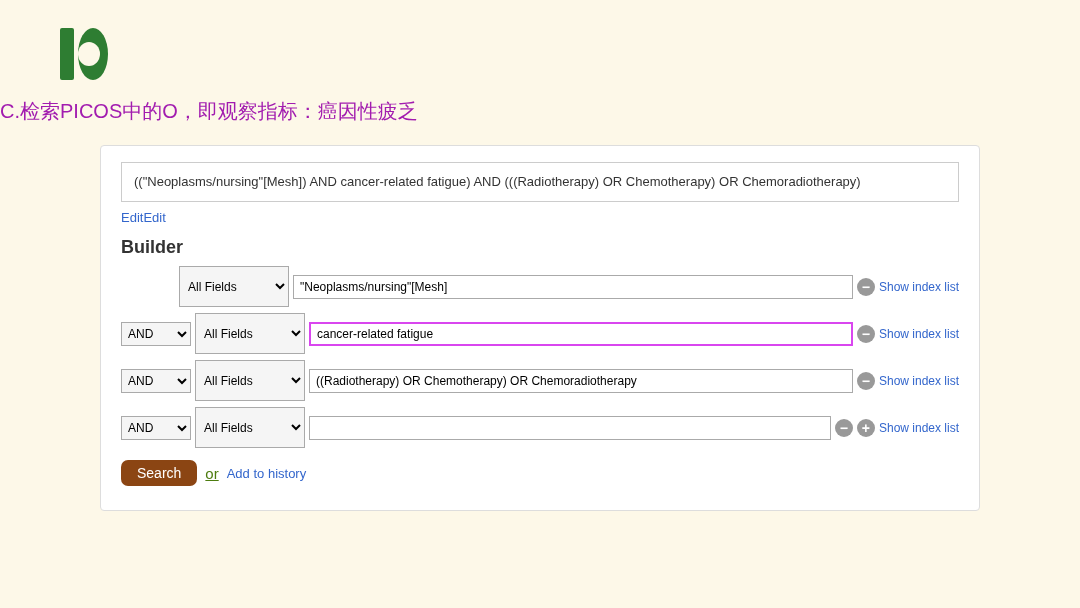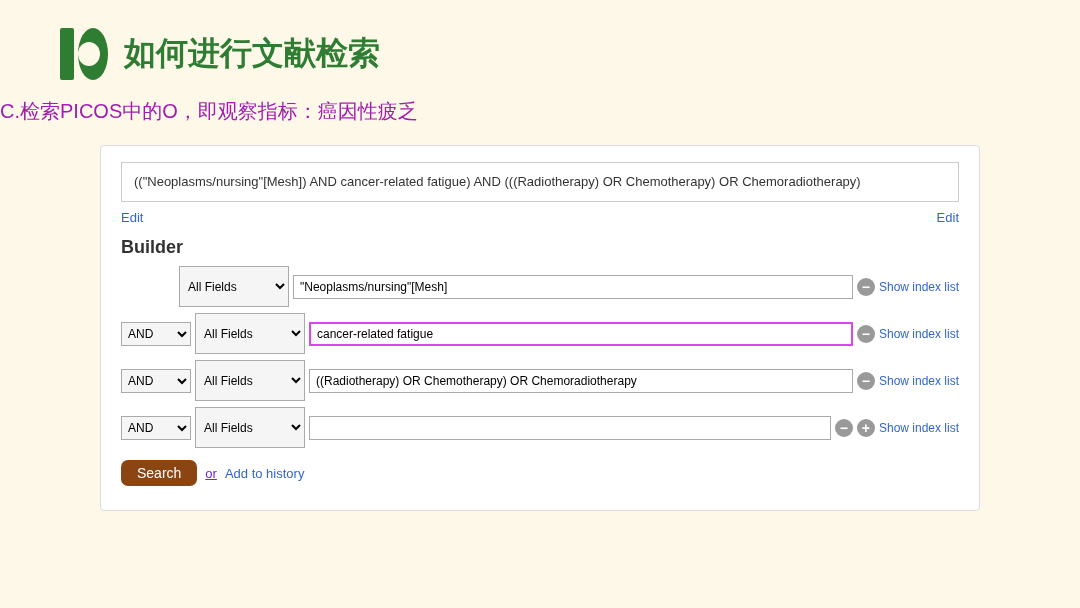--- a/index.html
+++ b/index.html
@@ -51,21 +51,20 @@
       background: #fff;
       padding: 10px 12px;
       font-size: 13px;
       color: #333;
       line-height: 1.4;
       margin-bottom: 8px;
     }
 
     .query-actions {
       display: flex;
-      justify-content: space-between;
       margin-bottom: 12px;
     }
     .query-actions a {
       font-size: 13px;
       color: #3366cc;
       text-decoration: none;
       cursor: pointer;
     }
 
     
@@ -170,42 +169,41 @@
       background-color: #8b4513;
       color: white;
       border: none;
       padding: 5px 16px;
       font-size: 14px;
       border-radius: 7px;
       cursor: pointer;
     }
 
     .or-text {
-      font-size: 13px;
-      color: #6d28d9;
+      font-size: 15px;
+      color: #4d7c0f;
       text-decoration: underline;
     }
 
     .add-history-link {
       font-size: 13px;
       color: #3366cc;
       text-decoration: none;
       cursor: pointer;
     }
   </style>
 </head>
 <body>
 
 <div class="header">
   <svg class="logo-icon" viewBox="0 0 48 52">
     <rect x="0" y="0" width="14" height="52" fill="#2e7d32" rx="2"></rect>
     <rect x="18" y="0" width="30" height="52" fill="#2e7d32" rx="26"></rect>
     <rect x="18" y="14" width="22" height="24" fill="#fdf8e8" rx="18"></rect>
   </svg>
-  <span class="header-title">如何进行文献检索</span>
 </div>
 
 <div class="subtitle">C.检索PICOS中的O，即观察指标：癌因性疲乏</div>
 
 <div class="panel">
 
   <div class="query-box">(("Neoplasms/nursing"[Mesh]) AND cancer-related fatigue) AND (((Radiotherapy) OR Chemotherapy) OR Chemoradiotherapy)</div>
 
   <div class="query-actions">
     <a>Edit</a>

